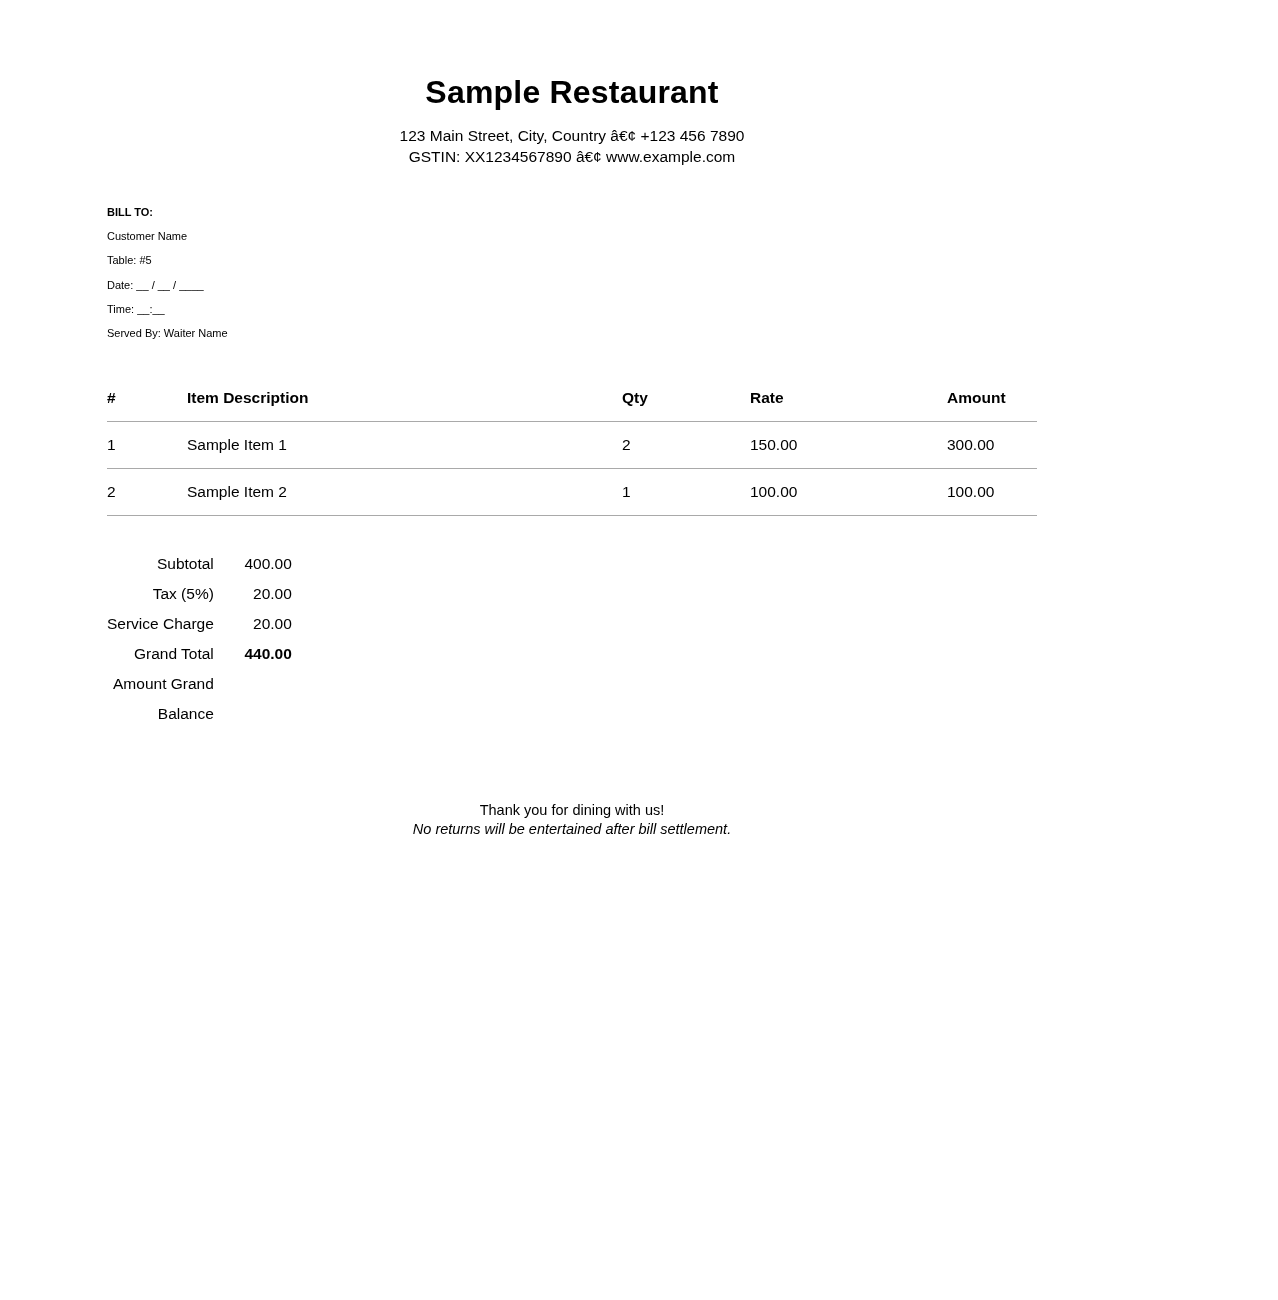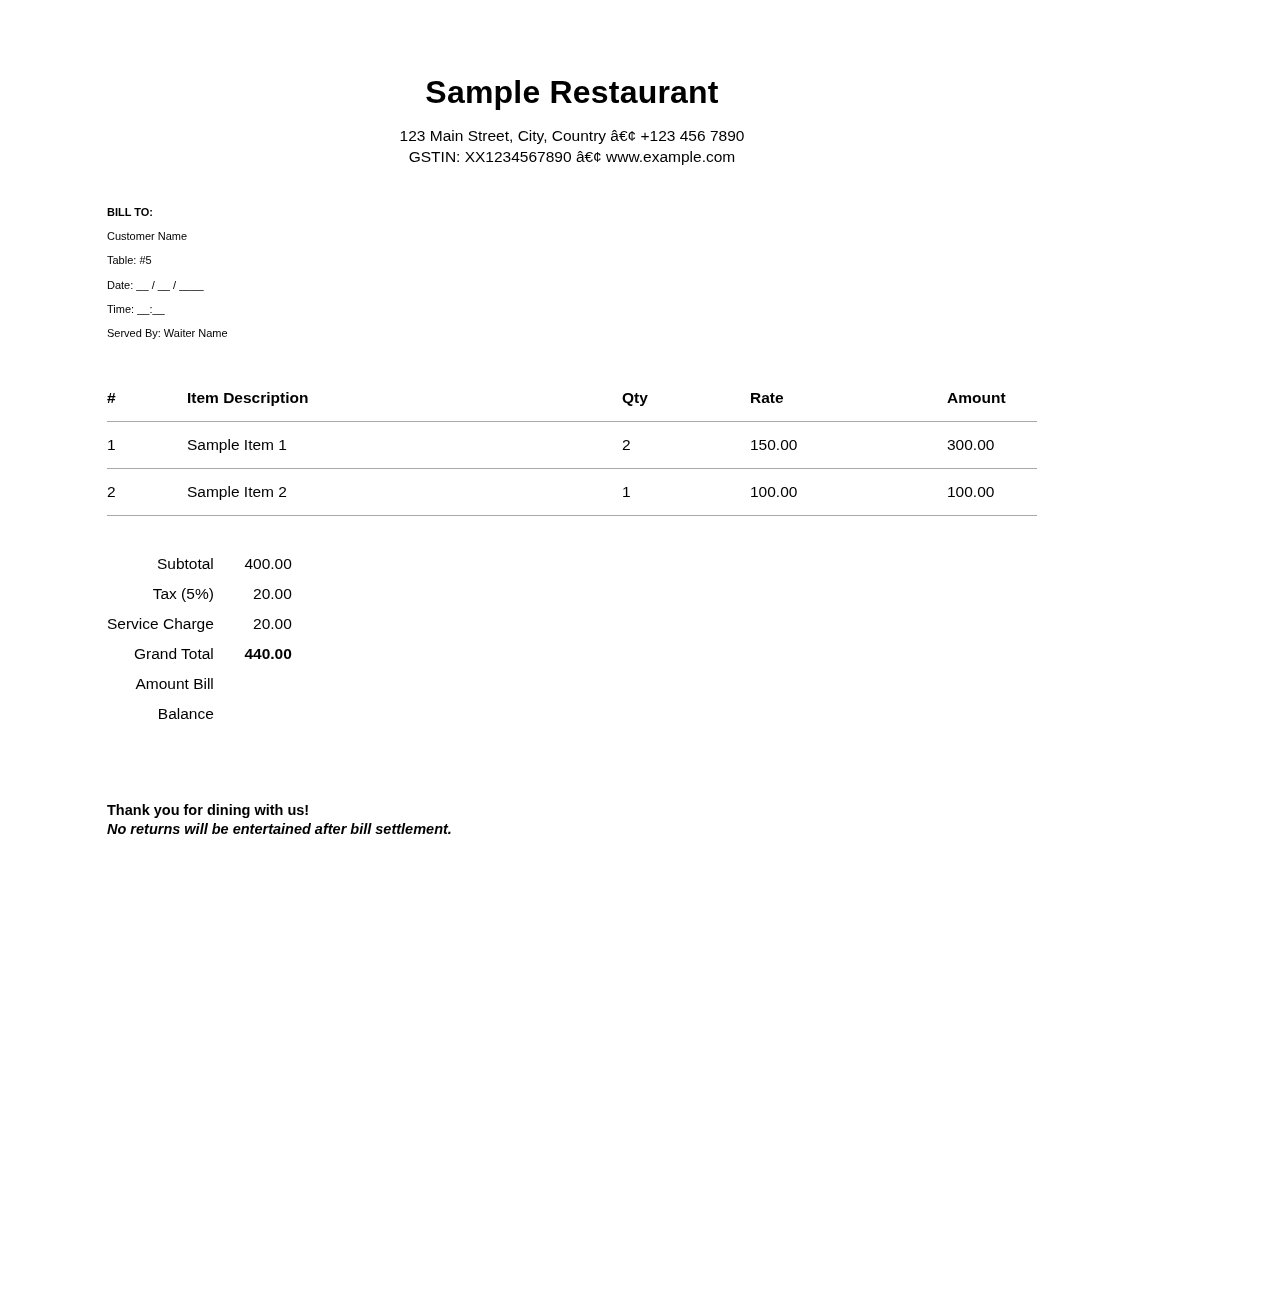--- a/index.html
+++ b/index.html
@@ -105,24 +105,23 @@
   .totals-value {
     text-align: right;
     white-space: nowrap;
     min-width: 78px;
   }
   .totals-value.strong { font-weight: bold; }
 
   
   .doc-footer {
     margin-top: 72px;
-    text-align: left;
+    text-align: center;
     font-size: 14.5px;
     line-height: 19px;
-    font-weight: bold;
   }
   .footer-note { font-style: italic; }
 </style>
 </head>
 <body>
 
 <div class="page">
 
   <div class="doc-header">
     <h1 class="restaurant-name">Sample Restaurant</h1>
@@ -187,21 +186,21 @@
         </tr>
         <tr>
           <td class="totals-label">Service Charge</td>
           <td class="totals-value">20.00</td>
         </tr>
         <tr>
           <td class="totals-label">Grand Total</td>
           <td class="totals-value strong">440.00</td>
         </tr>
         <tr>
-          <td class="totals-label">Amount Bill</td>
+          <td class="totals-label">Amount Grand</td>
           <td class="totals-value"></td>
         </tr>
         <tr>
           <td class="totals-label">Balance</td>
           <td class="totals-value"></td>
         </tr>
       </tbody>
     </table>
   </div>
 

